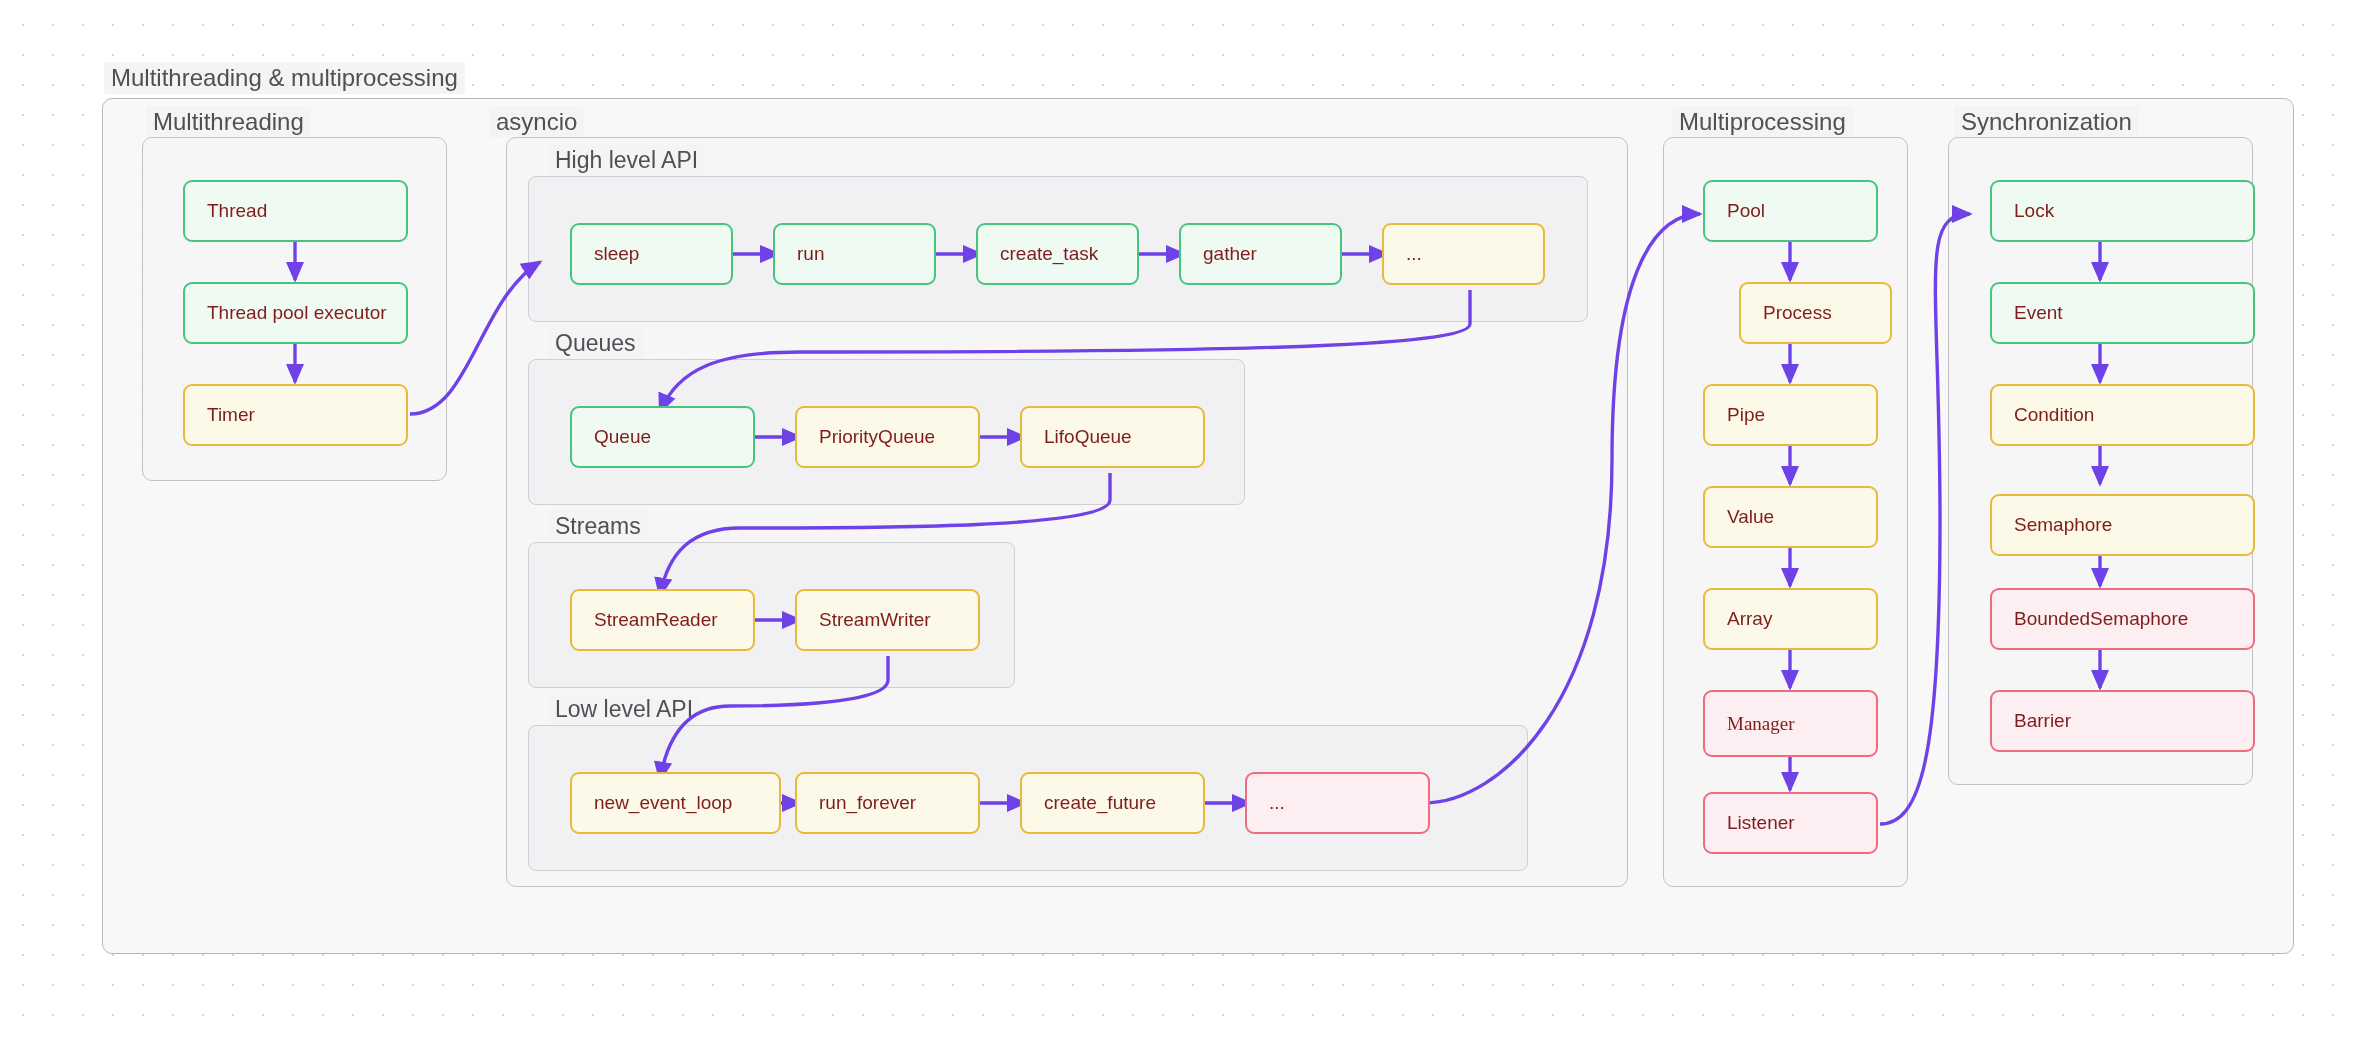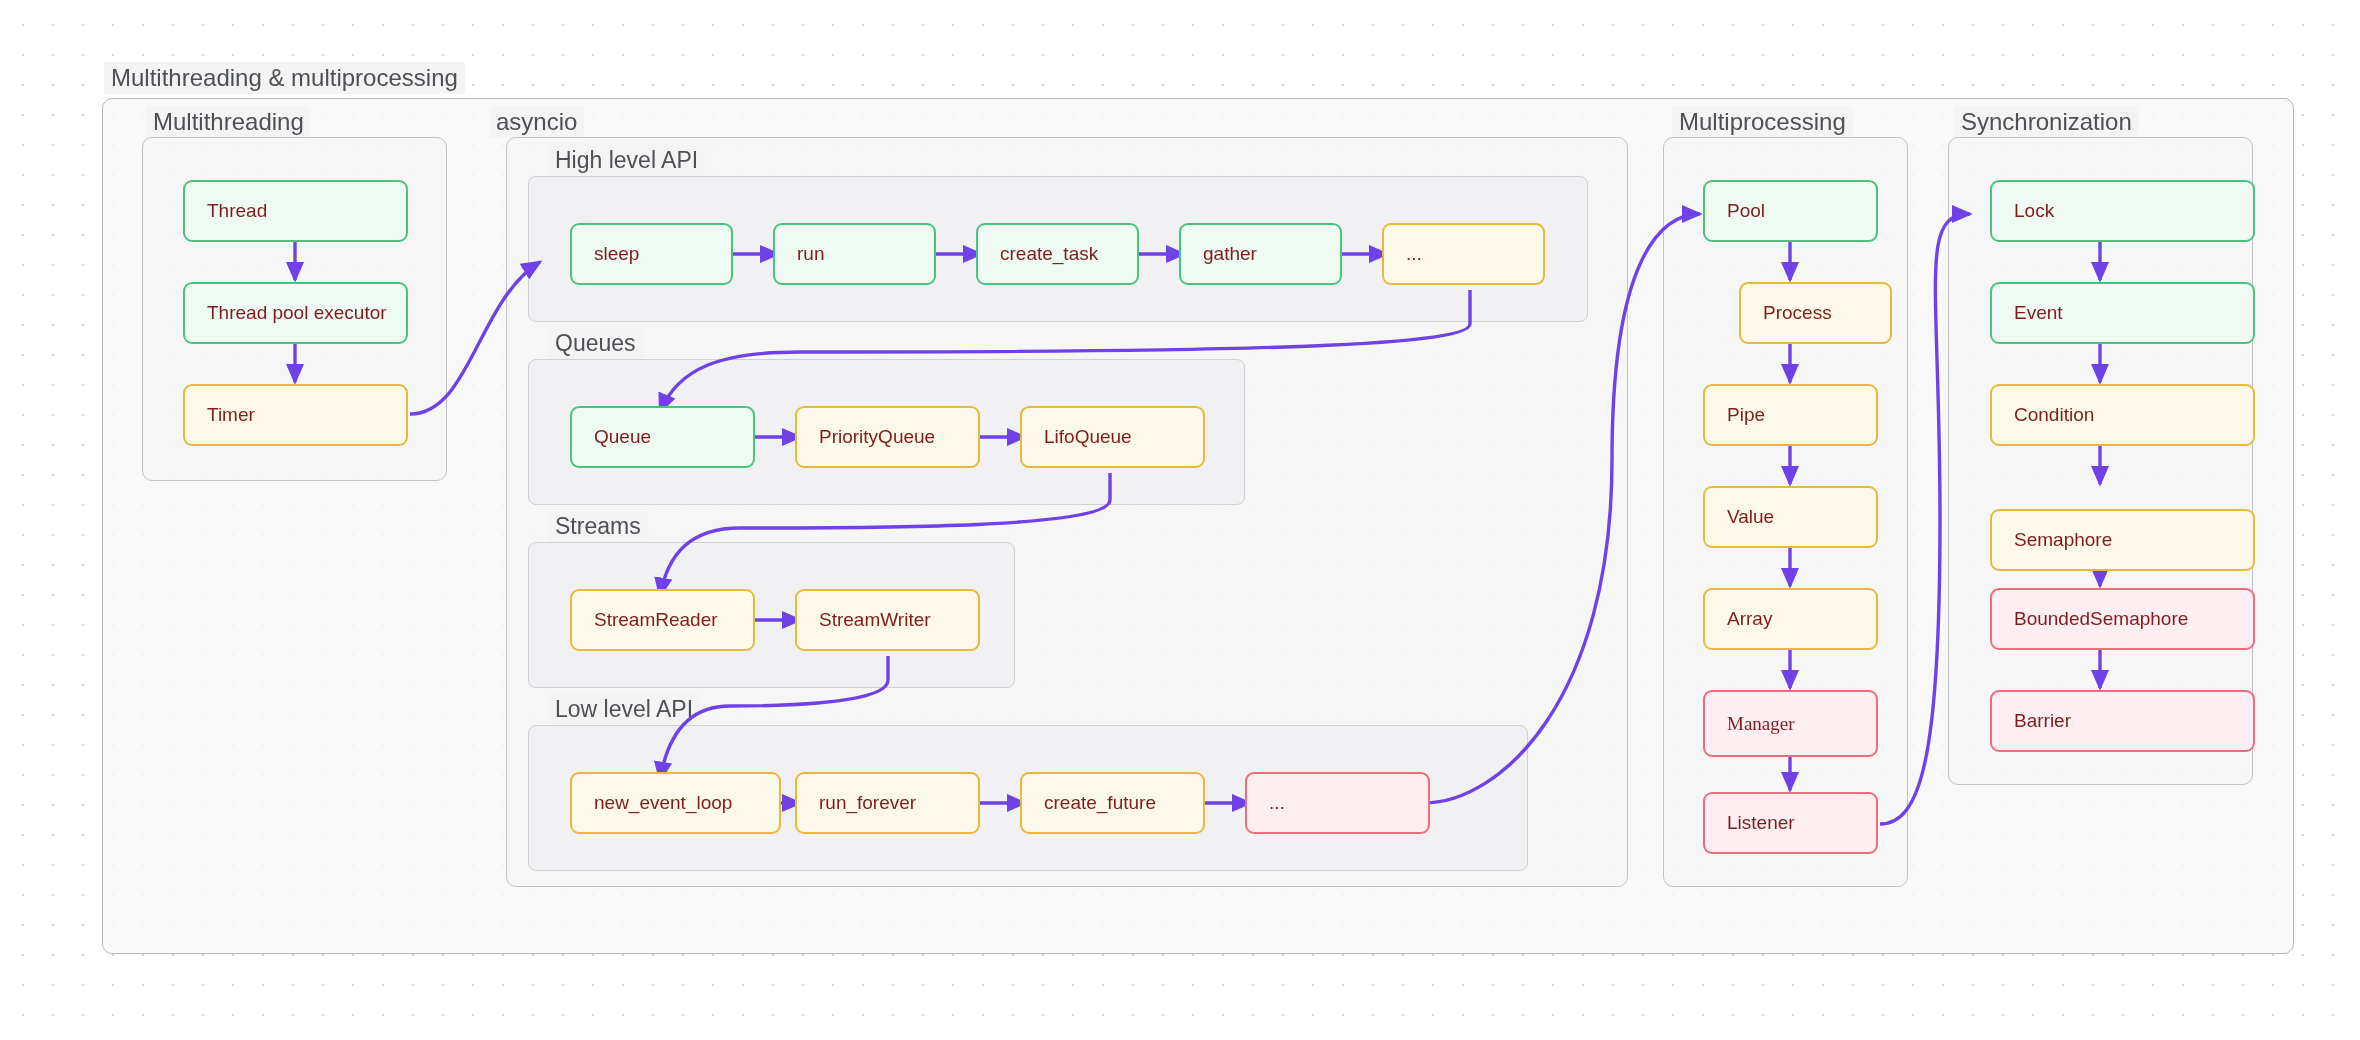--- a/index.html
+++ b/index.html
@@ -174,17 +174,17 @@
   <div class="node yellow" style="left:1703px; top:282px; width:153px; height:62px;margin-left:36px;">Process</div>
   <div class="node yellow" style="left:1703px; top:384px; width:175px; height:62px;">Pipe</div>
   <div class="node yellow" style="left:1703px; top:486px; width:175px; height:62px;">Value</div>
   <div class="node yellow" style="left:1703px; top:588px; width:175px; height:62px;">Array</div>
   <div class="node red" style="left:1703px; top:690px; width:175px; height:67px;font-family:Liberation Serif, serif;">Manager</div>
   <div class="node red" style="left:1703px; top:792px; width:175px; height:62px;">Listener</div>
 
   <div class="node green" style="left:1990px; top:180px; width:265px; height:62px;">Lock</div>
   <div class="node green" style="left:1990px; top:282px; width:265px; height:62px;">Event</div>
   <div class="node yellow" style="left:1990px; top:384px; width:265px; height:62px;">Condition</div>
-  <div class="node yellow" style="left:1990px; top:509px; width:265px; height:62px;">Semaphore</div>
+  <div class="node yellow" style="left:1990px; top:494px; width:265px; height:62px;">Semaphore</div>
   <div class="node red" style="left:1990px; top:588px; width:265px; height:62px;">BoundedSemaphore</div>
   <div class="node red" style="left:1990px; top:690px; width:265px; height:62px;">Barrier</div>
 
 </div>
 
 </body></html>

